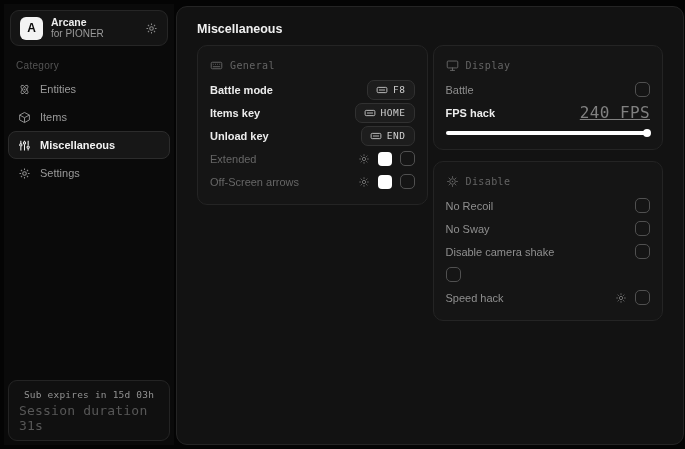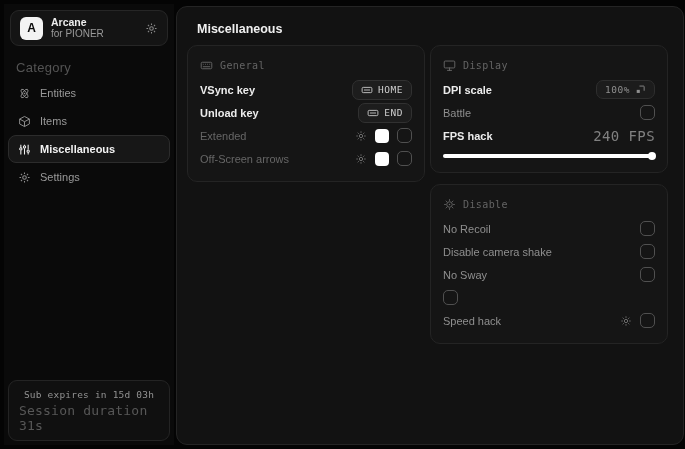--- a/index.html
+++ b/index.html
@@ -26,21 +26,21 @@
   .logo {
     width:23px; height:23px; border-radius:6px; background:#f3f3f3;
     color:#0a0a0a; display:flex; align-items:center; justify-content:center;
     font-weight:bold; font-size:12px; flex:0 0 auto;
   }
   .brand-text { flex:1; line-height:1.15; }
   .brand-name { font-size:10.5px; font-weight:bold; color:#ededed; }
   .brand-sub { font-size:10px; color:#9a9a9a; }
   .brand-gear { color:#8a8a8a; display:flex; }
   .category-label {
-    margin:14px 0 4px 12px; font-size:13px; color:#545454; letter-spacing:.3px;
+    margin:14px 0 4px 12px; font-size:10px; color:#545454; letter-spacing:.3px;
   }
   .nav { padding:0 4px; }
   .nav-item {
     height:28px; display:flex; align-items:center; gap:9px;
     padding:0 9px; margin-bottom:0; border-radius:8px;
     color:#9a9a9a; font-size:11px; border:1px solid transparent;
     cursor:default;
   }
   .nav-item .nicon { display:flex; color:#8f8f8f; }
   .nav-item.active {
@@ -57,21 +57,21 @@
 
   
   .main {
     position:absolute; left:176px; top:6px; right:1px; bottom:4px;
     background:#121212; border:1px solid #242424; border-radius:11px;
     overflow:hidden;
   }
   .page-title {
     padding:15px 20px 9px 20px; font-size:12.5px; font-weight:bold; color:#f0f0f0;
   }
-  .columns { display:flex; gap:5px; padding:0 10px; align-items:flex-start; }
+  .columns { display:flex; gap:5px; padding:0 20px; align-items:flex-start; }
   .col { width:238px; display:flex; flex-direction:column; gap:11px; }
   .panel {
     background:#151515; border:1px solid #242424; border-radius:10px;
     padding:10px 12px 11px 12px; width:100%;
   }
   .panel-header {
     display:flex; align-items:center; gap:7px; height:18px; margin-bottom:4px;
     color:#646464; font-size:10px; letter-spacing:.4px;
   }
   .panel-header .picon { display:flex; color:#646464; }
@@ -98,21 +98,21 @@
   }
   .dropchip .dicon { display:flex; color:#8f8f8f; }
 
   .checkbox {
     width:15px; height:15px; border:1.5px solid #505050; border-radius:5px;
     background:transparent; flex:0 0 auto; cursor:default;
   }
   .swatch { width:14px; height:14px; border-radius:4px; flex:0 0 auto; }
   .row-gear { display:flex; color:#6f6f6f; cursor:default; }
 
-  .fps-value { font-size:14px; color:#808080; letter-spacing:.4px; }
+  .fps-value { font-size:16px; color:#808080; letter-spacing:.4px;text-decoration:underline; }
   .slider { position:relative; height:10px; margin-top:4px; cursor:default; }
   .slider-track {
     position:absolute; left:0; right:0; top:3px; height:4px;
     background:#2b2b2b; border-radius:2px;
   }
   .slider-fill {
     position:absolute; left:0; top:3px; height:4px;
     background:#ffffff; border-radius:2px;
   }
   .slider-knob {
@@ -203,23 +203,35 @@
         <div class="panel-header mono">
           <span class="picon">
             <svg width="13" height="13" viewBox="0 0 16 16" fill="none" stroke="currentColor" stroke-width="1.2">
               <rect x="1.5" y="4" width="13" height="8" rx="1.5"></rect>
               <path d="M4 6.5h.01M6.7 6.5h.01M9.4 6.5h.01M12 6.5h.01M4 9.5h8" stroke-linecap="round"></path>
             </svg>
           </span>
           <span>General</span>
         </div>
 
-
-        <div class="row">
-          <span class="lbl-strong">VSync key</span>
+        <div class="row">
+          <span class="lbl-strong">Battle mode</span>
+          <span class="keychip mono">
+            <span class="kicon">
+              <svg width="12" height="12" viewBox="0 0 16 16" fill="none" stroke="currentColor" stroke-width="1.3">
+                  <rect x="1.5" y="4.5" width="13" height="7" rx="1.5"></rect>
+                  <path d="M4.5 8h7" stroke-linecap="round"></path>
+                </svg>
+            </span>
+            <span>F8</span>
+          </span>
+        </div>
+
+        <div class="row">
+          <span class="lbl-strong">Items key</span>
           <span class="keychip mono">
             <span class="kicon">
               <svg width="12" height="12" viewBox="0 0 16 16" fill="none" stroke="currentColor" stroke-width="1.3">
                   <rect x="1.5" y="4.5" width="13" height="7" rx="1.5"></rect>
                   <path d="M4.5 8h7" stroke-linecap="round"></path>
                 </svg>
             </span>
             <span>HOME</span>
           </span>
         </div>
@@ -272,32 +284,20 @@
         <div class="panel-header mono">
           <span class="picon">
             <svg width="13" height="13" viewBox="0 0 16 16" fill="none" stroke="currentColor" stroke-width="1.2">
               <rect x="1.5" y="2.5" width="13" height="8.5" rx="1.2"></rect>
                 <path d="M5.5 14h5M8 11v3" stroke-linecap="round"></path>
             </svg>
           </span>
           <span>Display</span>
         </div>
 
-        <div class="row">
-          <span class="lbl-strong">DPI scale</span>
-          <span class="dropchip mono">
-            <span>100%</span>
-            <span class="dicon">
-              <svg width="11" height="11" viewBox="0 0 16 16" fill="none" stroke="currentColor" stroke-width="1.3">
-                <rect x="2.5" y="8.5" width="4.5" height="4.5" fill="currentColor" stroke="none"></rect>
-                <path d="M6.5 3h6a.8.8 0 0 1 .8.8v6"></path>
-              </svg>
-            </span>
-          </span>
-        </div>
 
         <div class="row">
           <span class="lbl-mid">Battle</span>
           <span class="checkbox"></span>
         </div>
 
         <div class="row">
           <span class="lbl-strong">FPS hack</span>
           <span class="fps-value mono">240 FPS</span>
         </div>
@@ -319,25 +319,25 @@
             </svg>
           </span>
           <span>Disable</span>
         </div>
 
         <div class="row">
           <span class="lbl-mid">No Recoil</span>
           <span class="checkbox"></span>
         </div>
         <div class="row">
+          <span class="lbl-mid">No Sway</span>
+          <span class="checkbox"></span>
+        </div>
+        <div class="row">
           <span class="lbl-mid">Disable camera shake</span>
-          <span class="checkbox"></span>
-        </div>
-        <div class="row">
-          <span class="lbl-mid">No Sway</span>
           <span class="checkbox"></span>
         </div>
         <div class="row">
           <span class="checkbox"></span>
         </div>
         <div class="row">
           <span class="lbl-mid">Speed hack</span>
           <span class="controls">
             <span class="row-gear">
               <svg width="12" height="12" viewBox="0 0 16 16" fill="none" stroke="currentColor" stroke-width="1.3">

